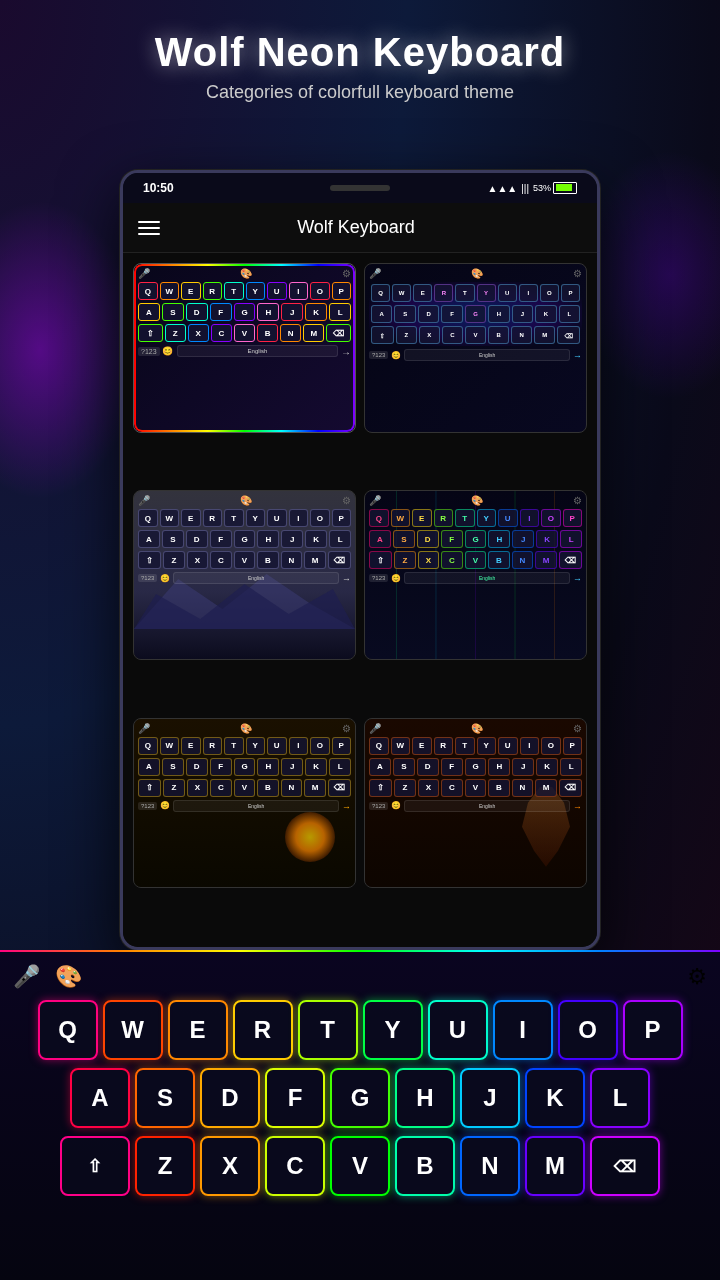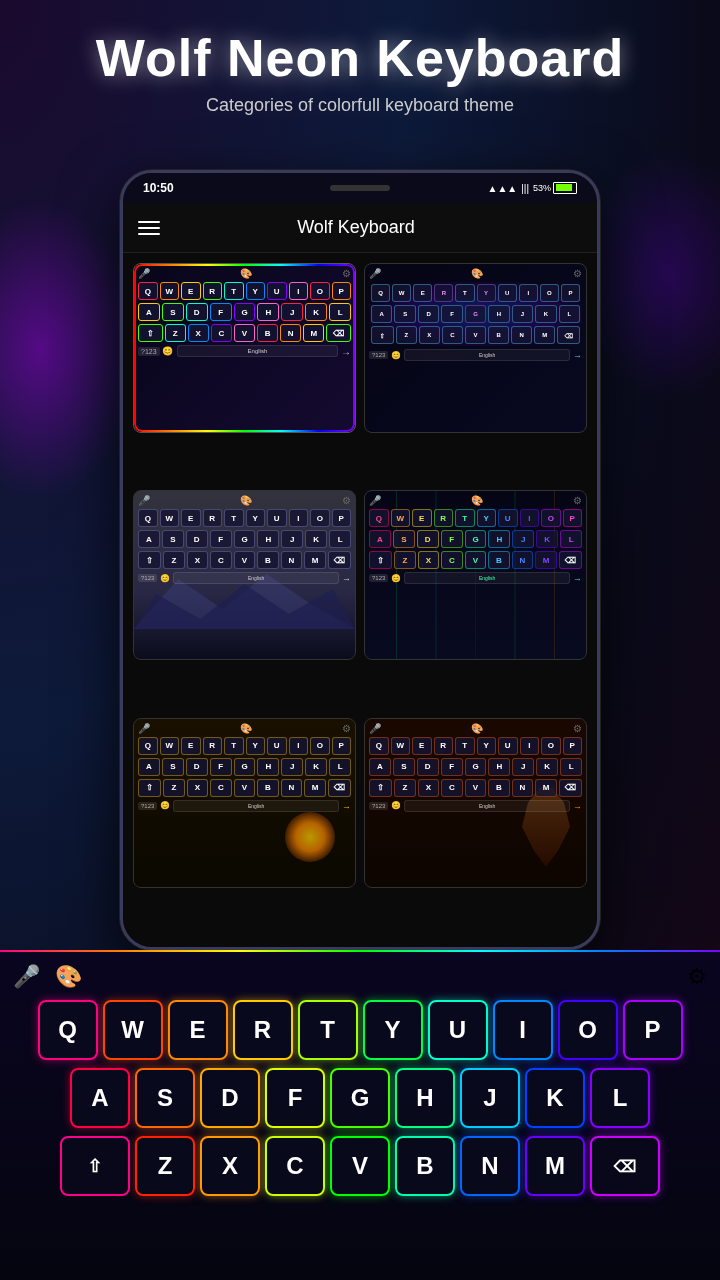--- a/index.html
+++ b/index.html
@@ -42,21 +42,21 @@
     }
 
     
     .header {
       text-align: center;
       padding: 30px 20px 10px;
       position: relative;
       z-index: 2;
     }
     .header-title {
-      font-size: 52px;
+      font-size: 40px;
       font-weight: 900;
       color: #ffffff;
       text-shadow: 0 0 20px rgba(255,255,255,0.5);
       line-height: 1.1;
       letter-spacing: 1px;
       text-align: center;
     }
     .header-subtitle {
       font-size: 18px;
       color: #cccccc;
@@ -70,21 +70,21 @@
       left: 50%;
       transform: translateX(-50%);
       width: 480px;
       height: 780px;
       z-index: 3;
     }
     .phone-frame {
       width: 100%;
       height: 100%;
       background: #1a1a2e;
-      border-radius: 32px;
+      border-radius: 18px;
       border: 3px solid #3a3a5c;
       box-shadow:
         0 0 0 1px #222,
         0 20px 60px rgba(0,0,0,0.8),
         inset 0 0 30px rgba(0,0,0,0.5);
       overflow: hidden;
       position: relative;
     }
     .phone-notch-area {
       height: 30px;

